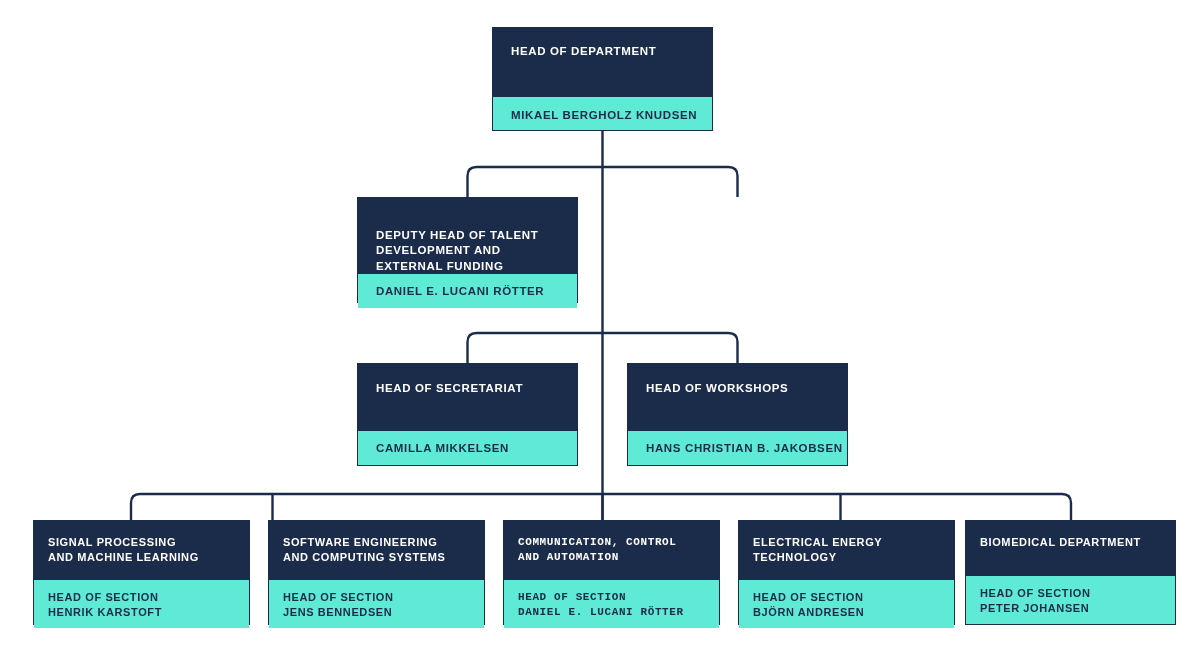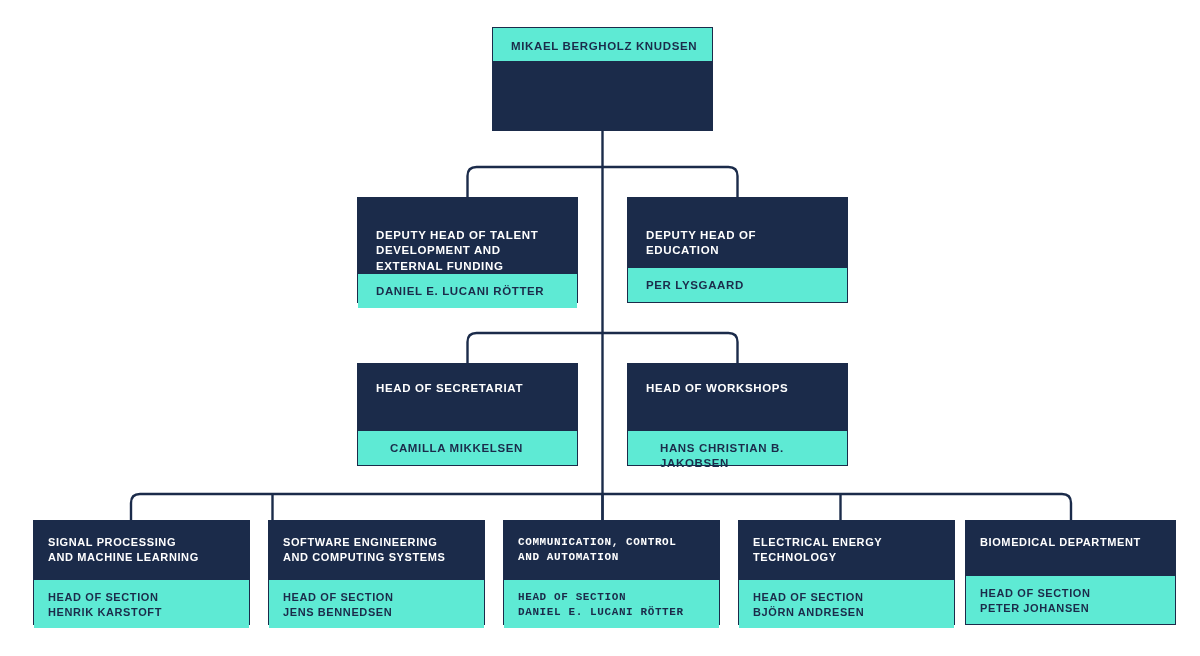--- a/index.html
+++ b/index.html
@@ -75,21 +75,21 @@
   .lvl2.left  { left: 357px; }
   .lvl2.right { left: 627px; }
   .lvl2 .node-title { font-size: 11.5px; padding: 14px 14px 0 18px; margin-top: 16px; }
   .lvl2 .node-name  { font-size: 11.5px; padding: 10px 0 10px 18px; height: 34px; }
 
   
   .lvl3 { top: 363px; width: 221px; height: 103px; }
   .lvl3.left  { left: 357px; }
   .lvl3.right { left: 627px; gap: 19px; }
   .lvl3 .node-title { font-size: 11.5px; padding: 17px 2px 0 18px; }
-  .lvl3 .node-name  { font-size: 11.5px; padding: 10px 0 10px 32px; height: 34px; }
+  .lvl3 .node-name  { font-size: 11.5px; padding: 10px 0 10px 18px; height: 34px; }
 
   
   .lvl4 { top: 520px; width: 217px; height: 105px; }
   .lvl4 .node-title { font-size: 11px; padding: 14px 8px 16px 14px; }
   .lvl4 .node-name  { font-size: 11px; padding: 10px 6px 10px 14px; height: 48px; }
   .s0 { left: 33px; }
   .s1 { left: 268px; }
   .s2 { left: 503px; font-family: Liberation Mono, monospace; }
   .s3 { left: 738px; }
   .s4 { left: 965px; width: 211px; }
@@ -107,33 +107,29 @@
 
     <path d="M 467.5 363 L 467.5 342 Q 467.5 333 476.5 333 L 728.5 333 Q 737.5 333 737.5 342 L 737.5 363"></path>
 
     <path d="M 131 520 L 131 503 Q 131 494 140 494 L 1062 494 Q 1071 494 1071 503 L 1071 520"></path>
     <line x1="272.5" y1="494" x2="272.5" y2="520"></line>
     <line x1="602.5" y1="494" x2="602.5" y2="520"></line>
     <line x1="840.5" y1="494" x2="840.5" y2="520"></line>
   </svg>
 
   <div class="node lvl1">
+    <span class="node-title">HEAD OF DEPARTMENT</span>
     <span class="node-name">MIKAEL BERGHOLZ KNUDSEN</span>
   </div>
 
   <div class="node lvl2 left">
     <span class="node-title">DEPUTY HEAD OF TALENT
 DEVELOPMENT AND
 EXTERNAL FUNDING</span>
     <span class="node-name">DANIEL E. LUCANI RÖTTER</span>
-  </div>
-  <div class="node lvl2 right">
-    <span class="node-title">DEPUTY HEAD OF
-EDUCATION</span>
-    <span class="node-name">PER LYSGAARD</span>
   </div>
 
   <div class="node lvl3 left">
     <span class="node-title">HEAD OF SECRETARIAT</span>
     <span class="node-name">CAMILLA MIKKELSEN</span>
   </div>
   <div class="node lvl3 right">
     <span class="node-title">HEAD OF WORKSHOPS</span>
     <span class="node-name">HANS CHRISTIAN B. JAKOBSEN</span>
   </div>

